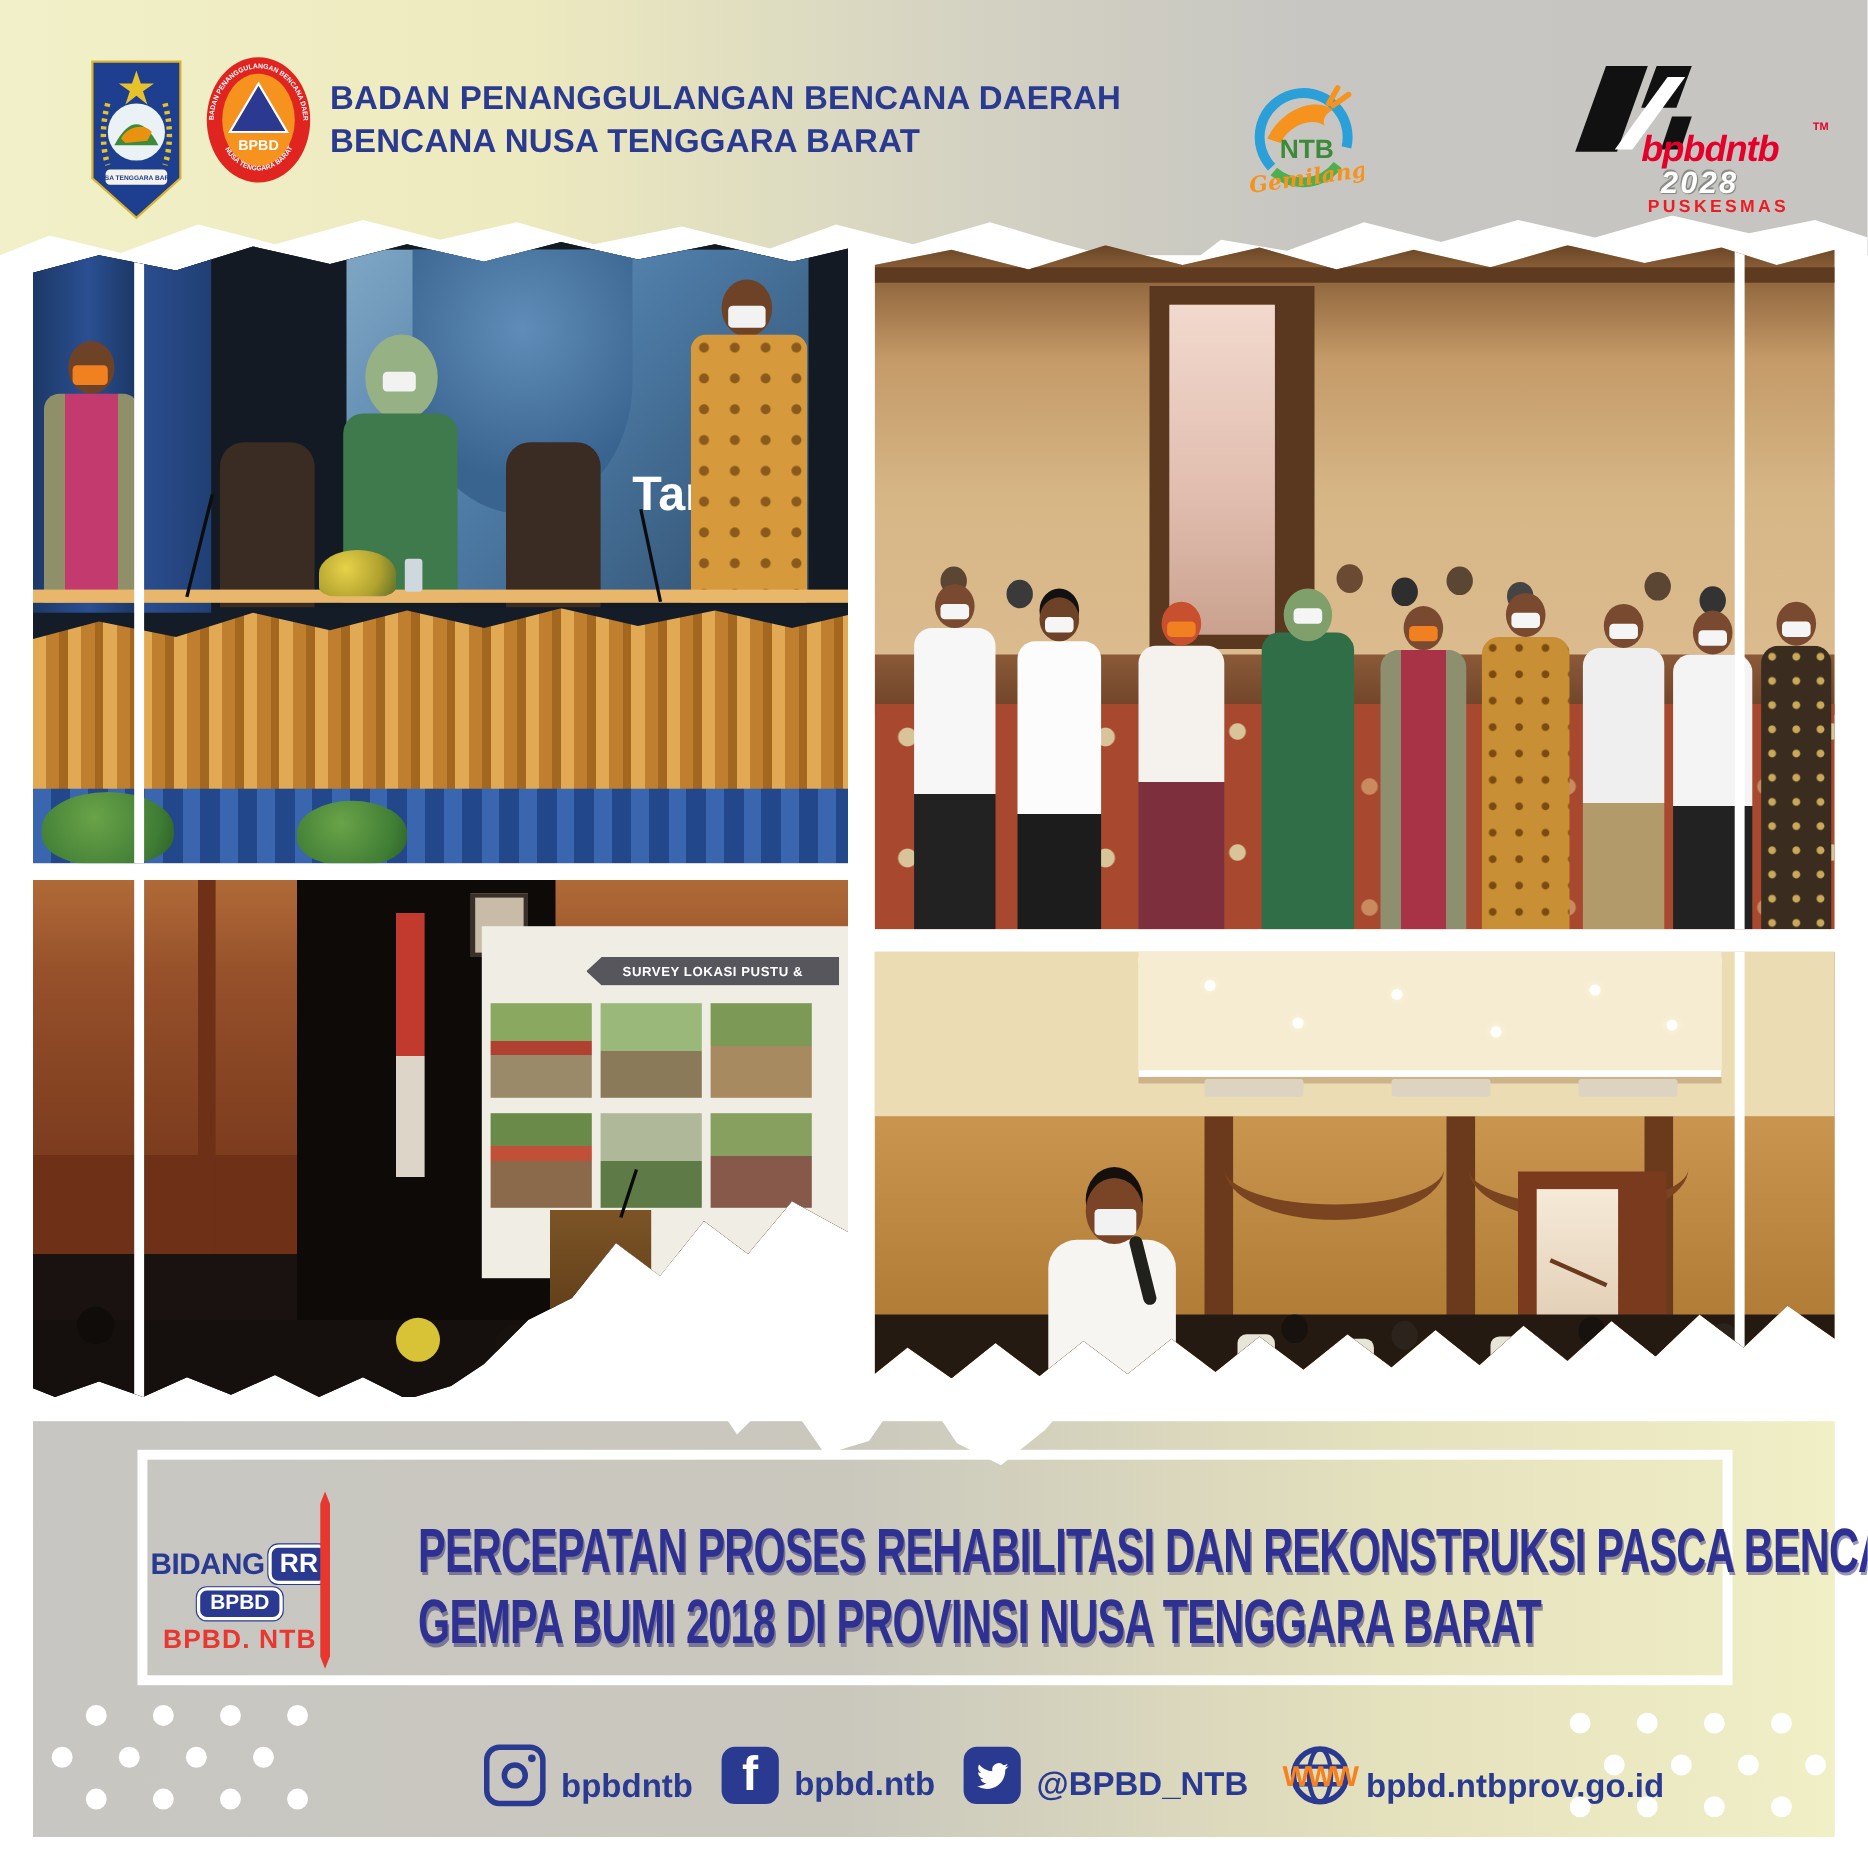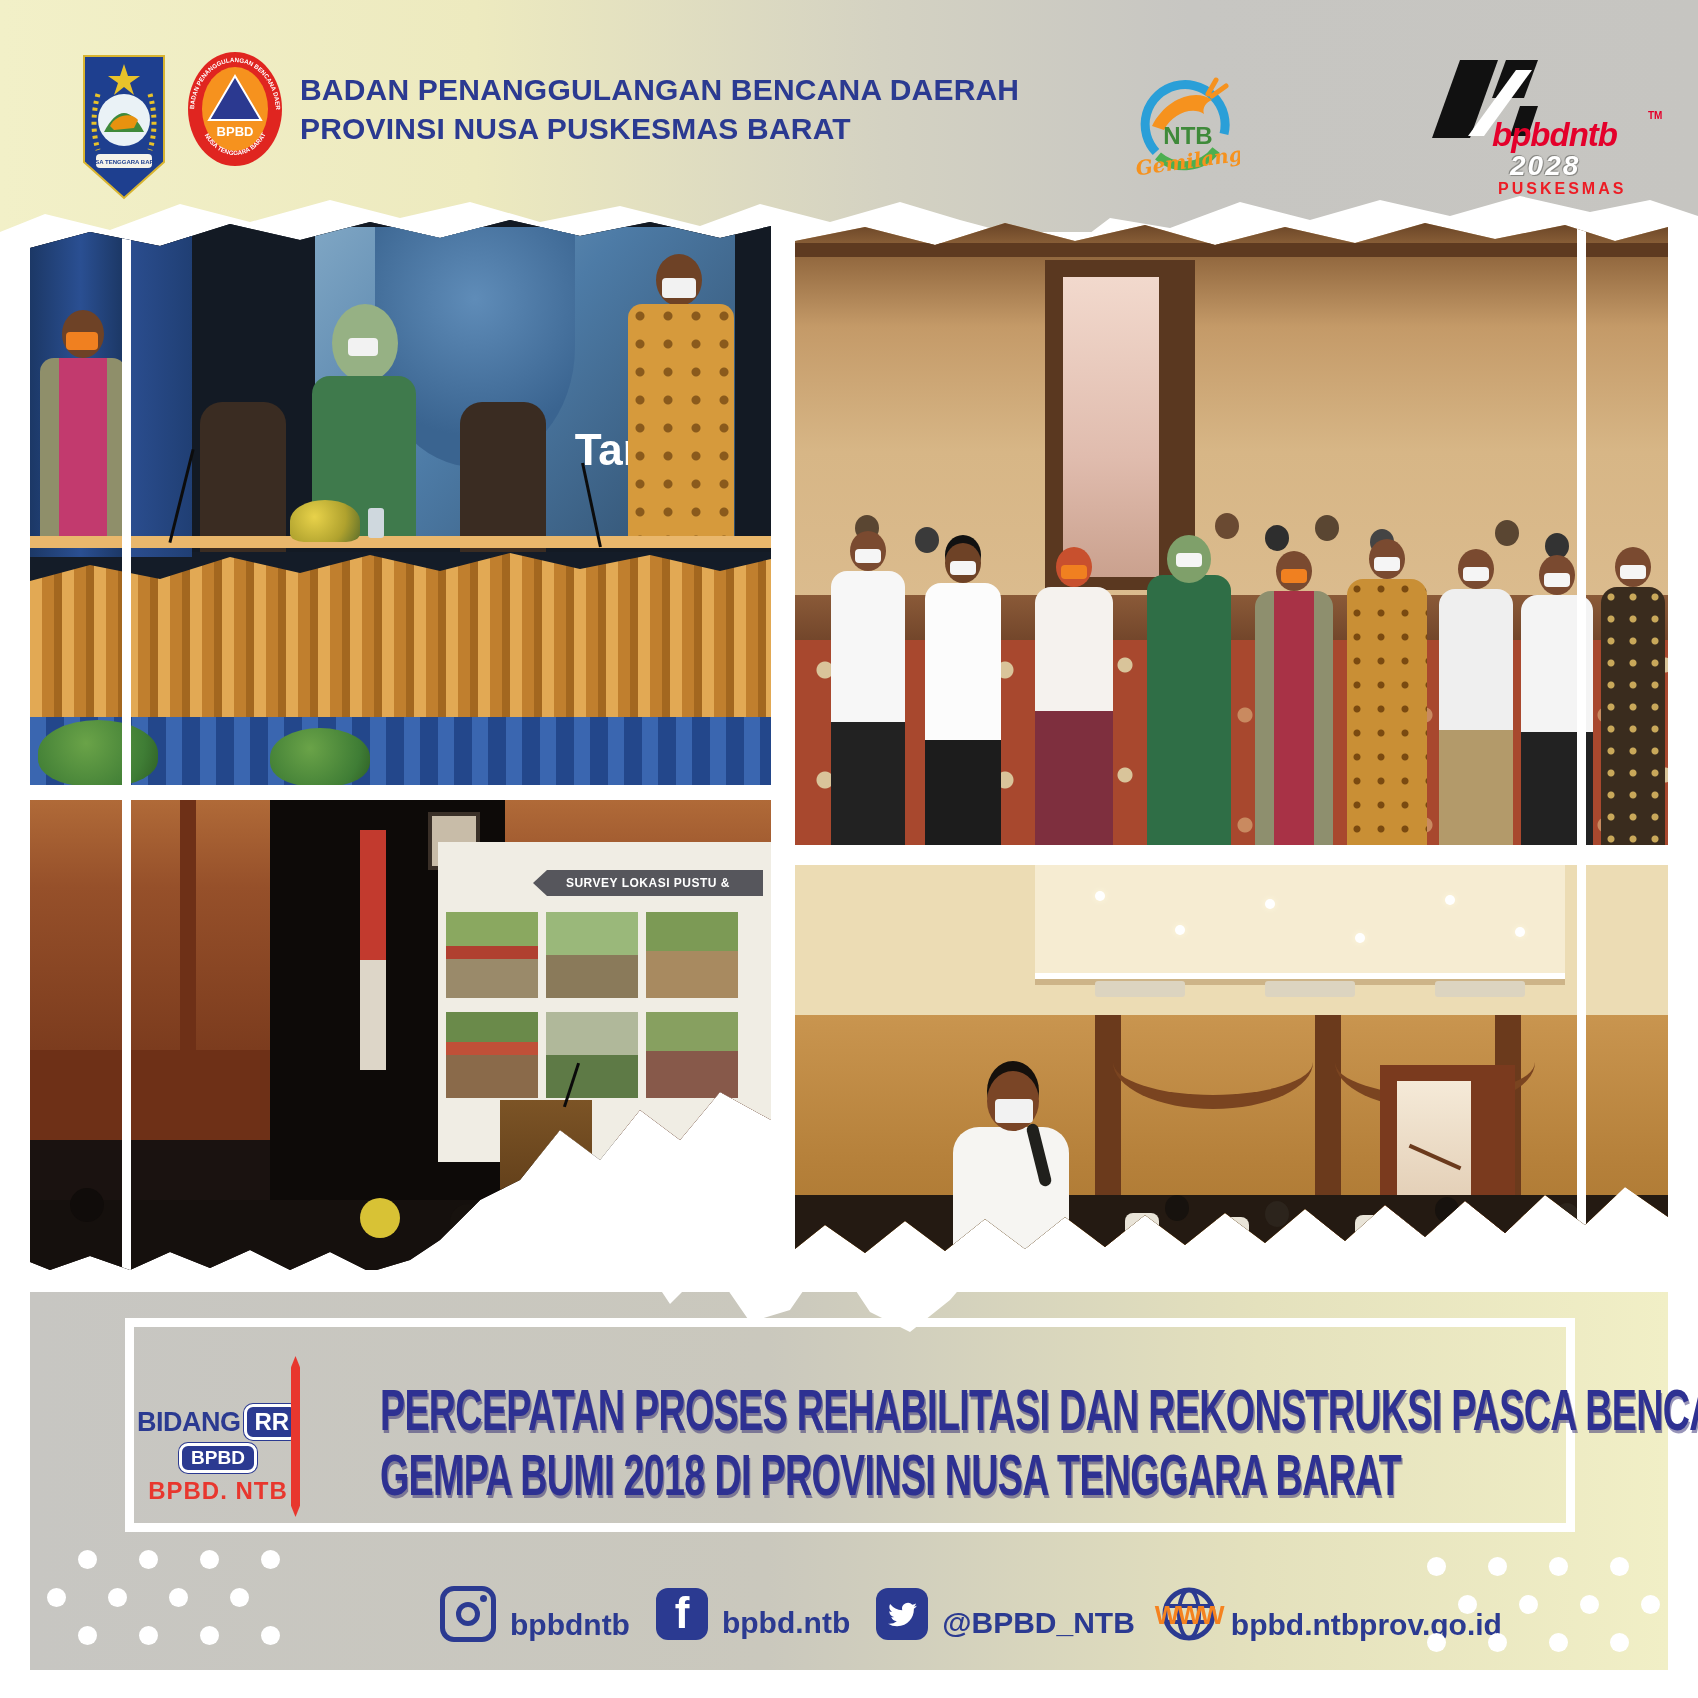--- a/index.html
+++ b/index.html
@@ -97,21 +97,21 @@
 
   
   .footer{position:absolute;left:440px;top:1586px;display:flex;align-items:center;gap:26px;z-index:4;}
   .footer-item{display:flex;align-items:flex-end;gap:14px;}
   .footer-label{color:#2b3a91;font-weight:bold;font-size:30px;}
   .ig-icon{width:46px;height:46px;border:5px solid #2b3a91;border-radius:14px;position:relative;}
   .ig-icon::before{content:"";position:absolute;left:11px;top:11px;width:14px;height:14px;border:5px solid #2b3a91;border-radius:50%;}
   .ig-icon::after{content:"";position:absolute;right:4px;top:4px;width:7px;height:7px;border-radius:50%;background:#2b3a91;}
   .fb-icon{width:52px;height:52px;background:#2b3a91;border-radius:12px;color:#ffffff;font-weight:bold;font-size:44px;text-align:center;line-height:50px;overflow:hidden;}
   .tw-icon{width:52px;height:52px;background:#2b3a91;border-radius:12px;display:flex;align-items:center;justify-content:center;}
-  .globe-wrap{position:relative;width:56px;height:56px;}
+  .globe-wrap{position:relative;width:56px;height:56px;margin-left:11px;}
   .www{position:absolute;left:-6px;top:14px;color:#f5821f;font-weight:bold;font-size:26px;letter-spacing:-2px;z-index:2;}
 
   
   .dots{position:absolute;z-index:4;}
   .dot-row{display:flex;gap:42px;margin-bottom:19px;}
   .dot{width:19px;height:19px;border-radius:50%;background:#ffffff;}
 
   
   .hdr{z-index:5;}
   .agency{position:absolute;left:300px;top:70px;color:#2b3a91;font-weight:bold;font-size:30px;line-height:39px;letter-spacing:0.2px;z-index:5;}
@@ -154,21 +154,21 @@
     <polygon points="49,26 75,70 23,70" fill="#2b3990" stroke="#ffffff" stroke-width="2"></polygon>
     <text x="49" y="86" text-anchor="middle" font-size="13" font-weight="bold" fill="#ffffff">BPBD</text>
     <path id="rt" d="M 8,62 A 41,50 0 0 1 90,62" fill="none"></path>
     <path id="rb" d="M 14,74 A 37,46 0 0 0 84,74" fill="none"></path>
     <text font-size="6.2" font-weight="bold" fill="#ffffff"><textPath href="#rt" startOffset="2%">BADAN PENANGGULANGAN BENCANA DAERAH</textPath></text>
     <text font-size="6.2" font-weight="bold" fill="#ffffff"><textPath href="#rb" startOffset="12%">NUSA TENGGARA BARAT</textPath></text>
   </svg>
 
   <div class="agency">
     <div>BADAN PENANGGULANGAN BENCANA DAERAH</div>
-    <div>PROVINSI NUSA PUSKESMAS BARAT</div>
+    <div>BENCANA NUSA TENGGARA BARAT</div>
   </div>
 
   <svg class="abs hdr" style="left:1136px;top:64px;" width="104" height="120" viewBox="0 0 104 120">
     <path d="M20 88 A40 40 0 1 1 88 70" stroke="#2a9fd8" stroke-width="9" fill="none"></path>
     <path d="M22 92 A40 40 0 0 0 80 86" stroke="#4caf50" stroke-width="9" fill="none"></path>
     <path d="M16 62 C30 34 60 24 76 36 C70 38 66 44 68 50 C56 42 36 50 28 66 Z" fill="#f6921e"></path>
     <path d="M72 30 L80 16 M76 32 L90 22" stroke="#f6921e" stroke-width="5" stroke-linecap="round"></path>
     <text x="52" y="80" text-anchor="middle" font-size="24" font-weight="bold" fill="#3f8a3a">NTB</text>
     <text x="54" y="104" text-anchor="middle" font-size="20" font-style="italic" font-weight="bold" fill="#f6921e" transform="rotate(-8 54 104)" font-family="DejaVu Serif, serif">Gemilang</text>
   </svg>

